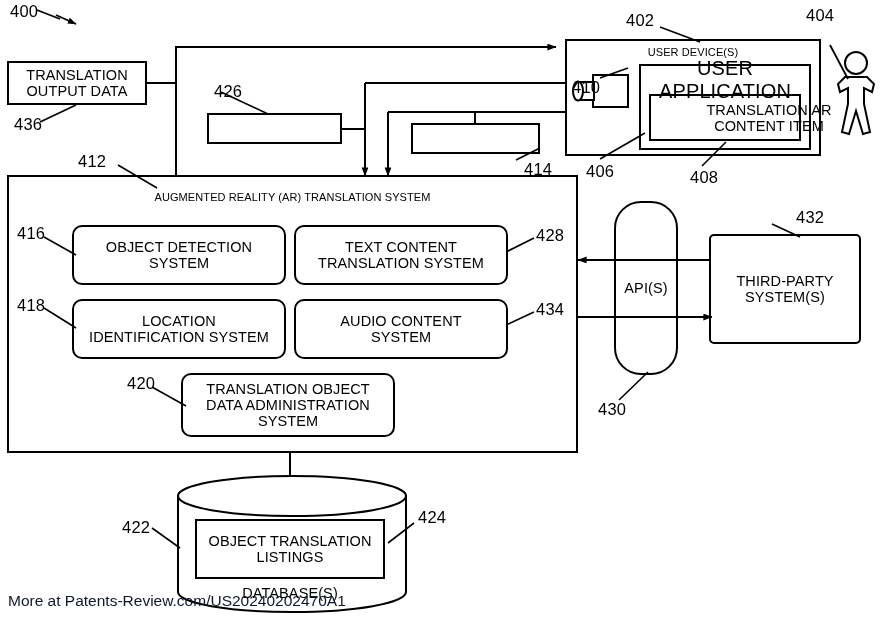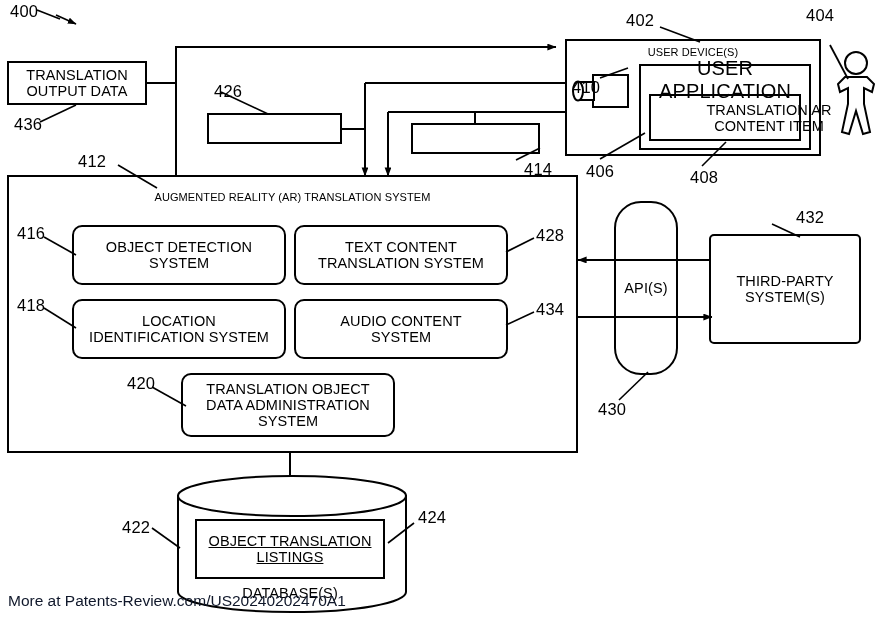--- a/index.html
+++ b/index.html
@@ -255,20 +255,20 @@
 SYSTEM(S)</span>
   </div>
   <div class="lbl ref" style="left:796px; top:208px;">432</div>
 
   <div class="centerbox boxtext" style="left:196px; top:582px; width:188px; height:22px;">
     <span style="white-space:pre-line;">DATABASE(S)</span>
   </div>
   <div class="lbl ref" style="left:122px; top:518px;">422</div>
 
   <div class="centerbox boxtext" style="left:196px; top:520px; width:188px; height:58px;">
-    <span style="white-space:pre-line;text-decoration:underline;">OBJECT TRANSLATION
+    <span style="white-space:pre-line;">OBJECT TRANSLATION
 LISTINGS</span>
   </div>
   <div class="lbl ref" style="left:418px; top:508px;">424</div>
 
   <div class="watermark" style="left:8px; top:592px;">More at Patents-Review.com/US20240202470A1</div>
 
 </div>
 
 </body></html>

